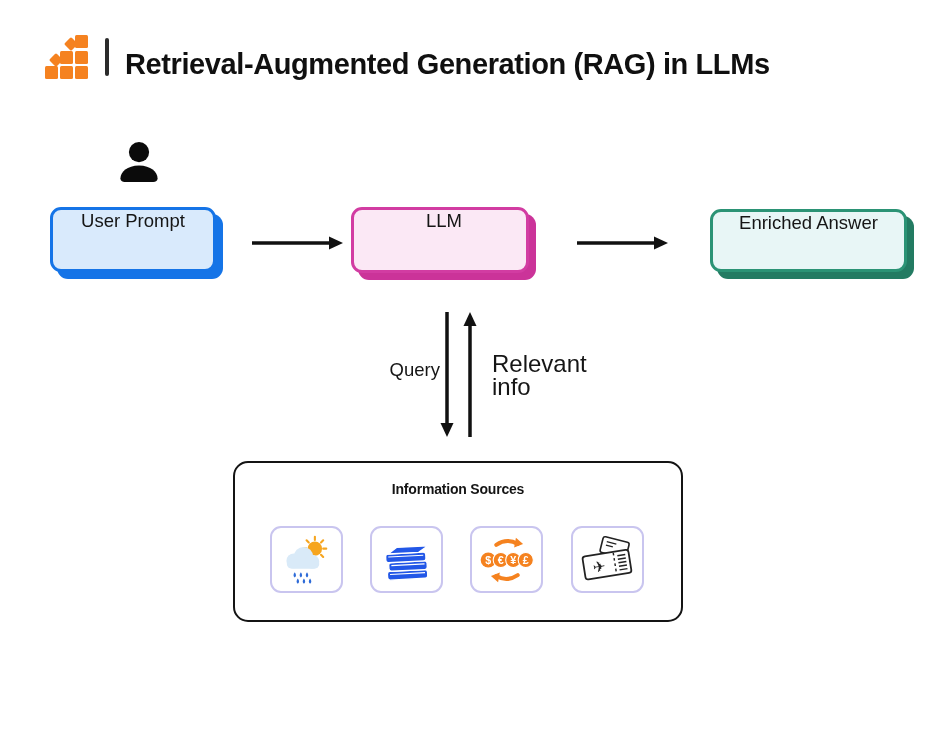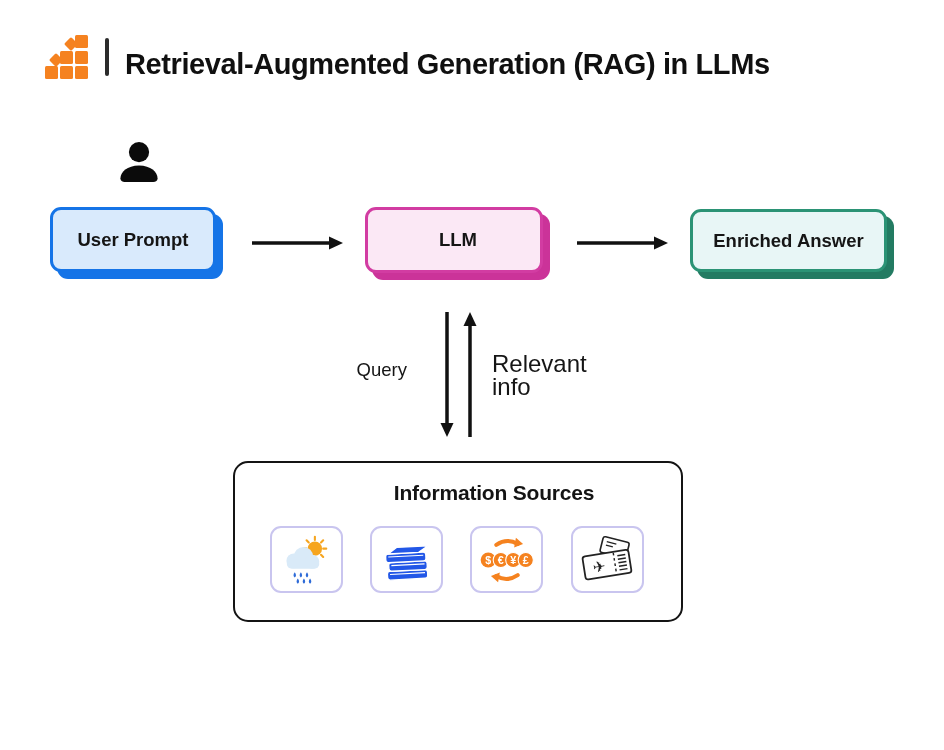--- a/index.html
+++ b/index.html
@@ -13,56 +13,56 @@
   .logo .dm{position:absolute;width:10px;height:10px;background:#F58220;transform:rotate(45deg);border-radius:1.5px;}
   .hdr-divider{position:absolute;left:105px;top:38px;width:4px;height:38px;background:#2b2b2b;border-radius:2px;}
   .hdr-title{
     position:absolute;left:125px;top:48px;width:790px;
     font-size:29px;font-weight:800;letter-spacing:-0.4px;color:#101010;white-space:nowrap;
   }
   
   .person{position:absolute;left:112px;top:138px;width:54px;height:54px;}
   
   .node{
-    position:absolute;display:flex;align-items:center;justify-content:center;
-    border-radius:11px;font-size:18.5px;font-weight:700;color:#151515;
+    position:absolute;display:flex;align-items:flex-start;justify-content:center;
+    border-radius:11px;font-size:18.5px;font-weight:400;color:#151515;
     box-sizing:border-box;
   }
   .node-user{
     left:50px;top:207px;width:166px;height:65px;
     background:#D9EAFC;border:3px solid #1574E7;box-shadow:7px 7px 0 0 #1574E7;
   }
   .node-llm{
-    left:365px;top:207px;width:178px;height:66px;
+    left:351px;top:207px;width:178px;height:66px;
     background:#FBE8F5;border:3px solid #D23CA2;box-shadow:7px 7px 0 0 #CB3399;padding-left:8px;
   }
   .node-answer{
     left:690px;top:209px;width:197px;height:63px;
     background:#E8F6F6;border:3px solid #2B9375;box-shadow:7px 7px 0 0 #26earlier;
   }
-  .node-answer{box-shadow:7px 7px 0 0 #237B62;}
+  .node-answer{box-shadow:7px 7px 0 0 #237B62;margin-left:20px;}
   
   .arrows{position:absolute;left:0;top:0;width:944px;height:750px;pointer-events:none;}
   
   .lbl-query{
-    position:absolute;left:331px;top:359px;width:76px;text-align:right;
+    position:absolute;left:364px;top:359px;width:76px;text-align:right;
     font-size:18.5px;font-weight:500;color:#151515;
   }
   .lbl-relevant{
     position:absolute;left:492px;top:352px;width:92px;
     font-size:24px;font-weight:500;color:#151515;line-height:23px;
   }
   
   .sources{
     position:absolute;left:233px;top:461px;width:450px;height:161px;
     background:#fff;border:2.5px solid #141414;border-radius:15px;box-sizing:border-box;
   }
   .sources-title{
     position:absolute;left:0;top:18px;width:100%;text-align:center;
-    font-size:21px;font-weight:800;letter-spacing:-0.2px;color:#141414;padding-left:36px;
+    font-size:14px;font-weight:800;letter-spacing:-0.2px;color:#141414;
   }
   .tile{
     position:absolute;top:63px;width:73px;height:67px;background:#fff;
     border:2px solid #C9C5EF;border-radius:11px;box-sizing:border-box;
     display:flex;align-items:center;justify-content:center;
   }
   .tile-0{left:35px;}
   .tile-1{left:135px;}
   .tile-2{left:235px;}
   .tile-3{left:336px;}

